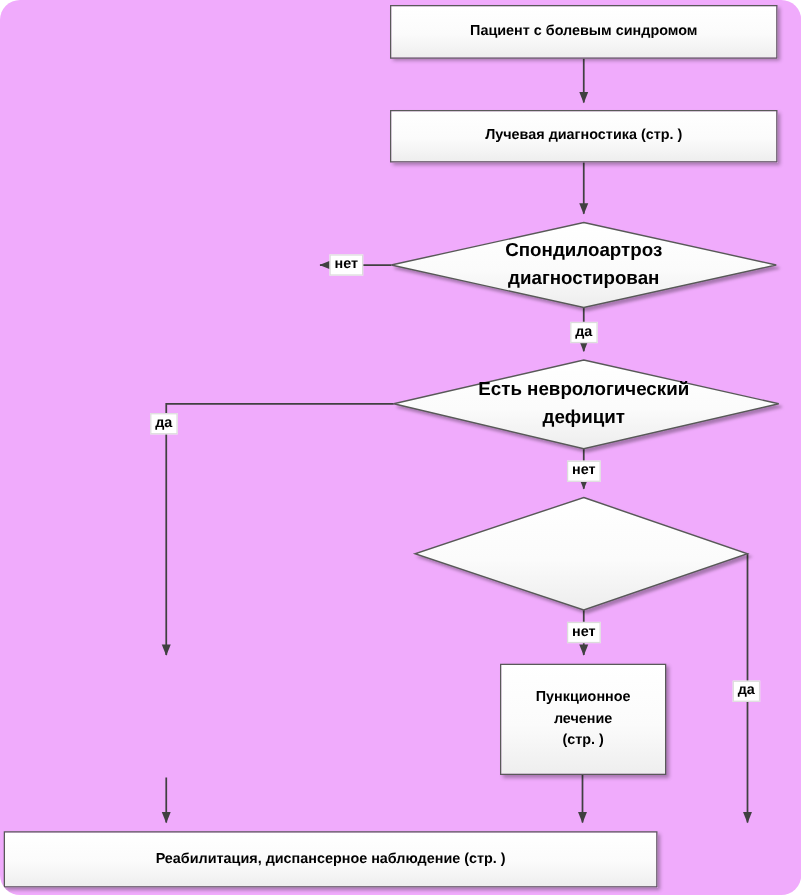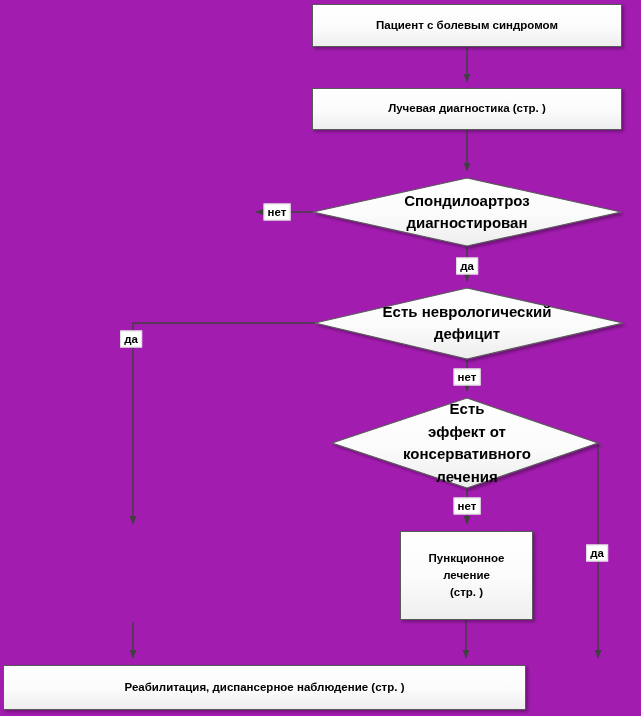--- a/index.html
+++ b/index.html
@@ -1,22 +1,23 @@
 <!DOCTYPE html>
 <html><head>
 <meta charset="utf-8">
 <style>
   html, body { margin: 0; padding: 0; background: #ffffff; }
   .stage {
     position: relative;
     width: 641px;
     height: 716px;
-    background: #a21caf;
+    background: #f0abfc;
     font-family: "Liberation Sans", sans-serif;
     overflow: hidden;
+    border-radius: 16px;
   }
   .layer { position: absolute; left: 0; top: 0; width: 641px; height: 716px; }
   .node {
     position: absolute;
     box-sizing: border-box;
     display: flex;
     align-items: center;
     justify-content: center;
     text-align: center;
     font-weight: bold;
@@ -104,23 +105,20 @@
   <div class="node" style="left:400px; top:531px; width:133px; height:89px;">Пункционное
 лечение
 (стр. )</div>
 
   <div class="node" style="left:3px; top:665px; width:523px; height:45px;">Реабилитация, диспансерное наблюдение (стр. )</div>
 
   <div class="diamond-text" style="left:352px; top:195px; width:230px; height:34px;">Спондилоартроз диагностирован</div>
 
   <div class="diamond-text" style="left:357px; top:306px; width:220px; height:34px;">Есть неврологический дефицит</div>
 
-  <div class="diamond-text" style="left:377px; top:402px; width:180px; height:82px;">Есть
-эффект от консервативного
-лечения</div>
 
   <div class="edge-label" style="left:277px; top:212px;">нет</div>
   <div class="edge-label" style="left:467px; top:266px;">да</div>
   <div class="edge-label" style="left:131px; top:339px;">да</div>
   <div class="edge-label" style="left:467px; top:377px;">нет</div>
   <div class="edge-label" style="left:467px; top:506px;">нет</div>
   <div class="edge-label" style="left:597px; top:553px;">да</div>
 
 </div>
 

